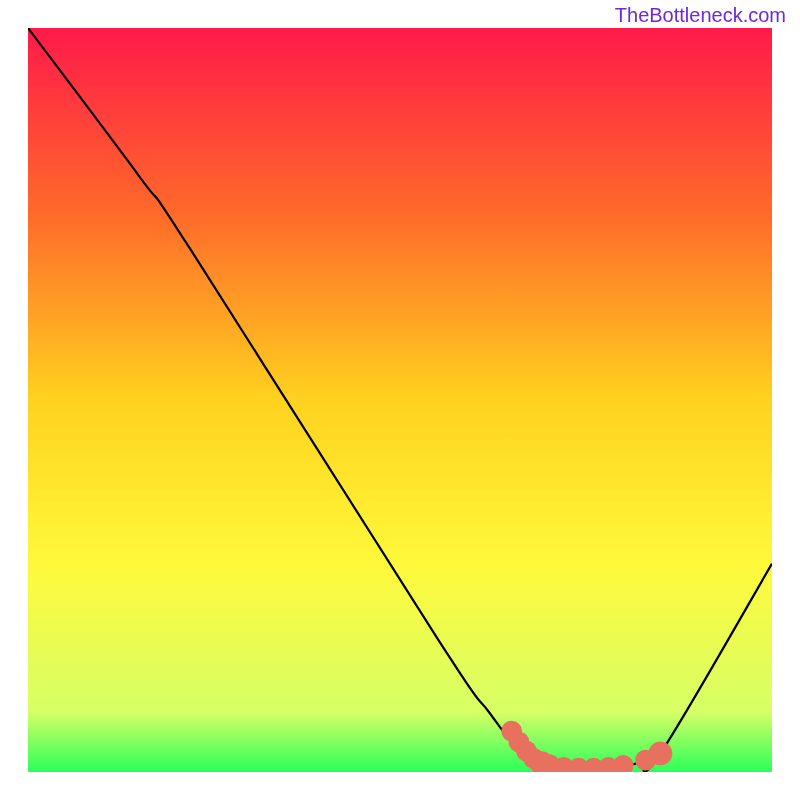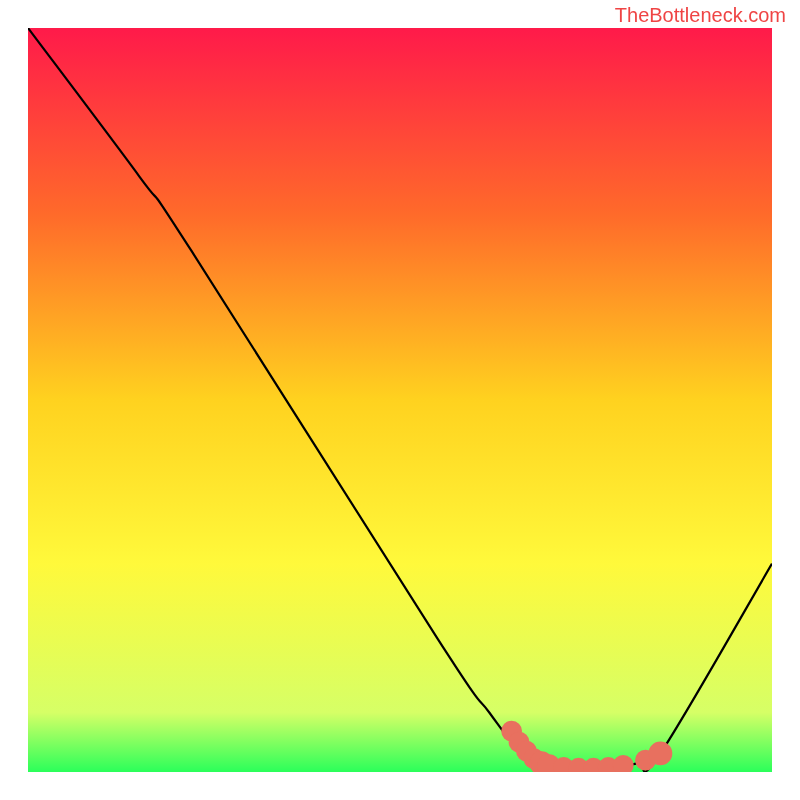--- a/index.html
+++ b/index.html
@@ -8,21 +8,21 @@
     position: relative;
     width: 800px;
     height: 800px;
   }
   .watermark {
     position: absolute;
     top: 4px;
     right: 14px;
     font-family: Arial, Helvetica, sans-serif;
     font-size: 20px;
-    color: #ef4444;
+    color: #6d28d9;
     z-index: 10;
   }
   .plot-area {
     position: absolute;
     left: 28px;
     top: 28px;
     width: 744px;
     height: 744px;
   }
   .plot-area svg {

